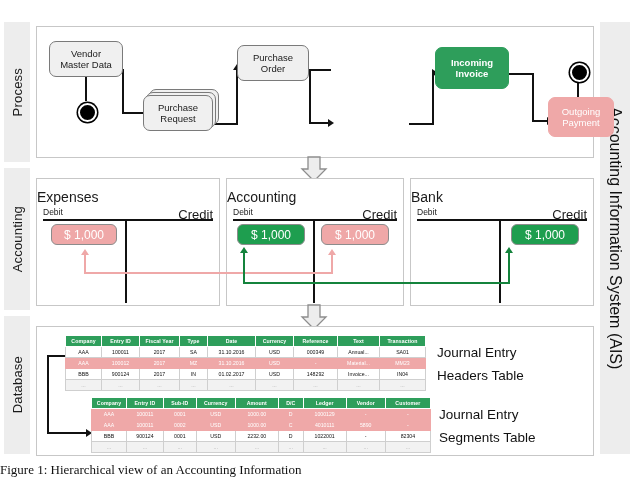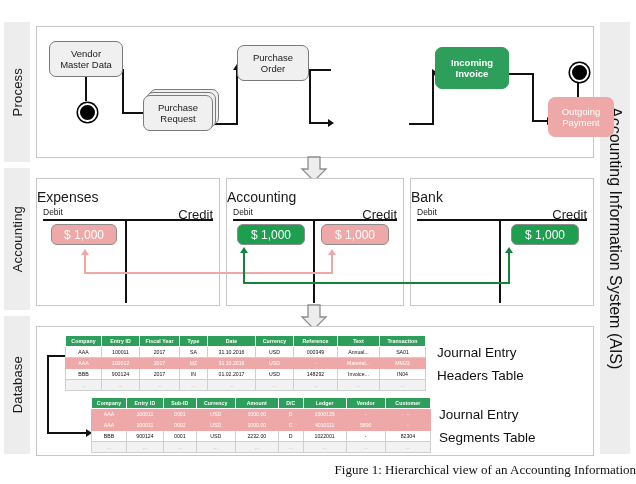--- a/index.html
+++ b/index.html
@@ -61,21 +61,21 @@
   
   table.db{position:absolute;border-collapse:collapse;table-layout:fixed;background:#fff;}
   table.db th{background:#2e9e5b;color:#fff;font-size:5.2px;font-weight:bold;padding:2px 1px;
               border:1px solid #ffffff;text-align:center;white-space:nowrap;letter-spacing:.1px;}
   table.db td{font-size:5.2px;padding:2px 1px;border:1px solid #cfcfcf;text-align:center;
               color:#111;white-space:nowrap;background:#fff;}
   table.db tr.hl td{background:#efa8a8;color:#fff;border-color:#efa8a8;}
   table.db tr.dots td{background:#f2f2f2;color:#9a9a9a;}
   .tbl-label{position:absolute;font-size:13.5px;line-height:23px;color:#111;}
 
-  .caption{position:absolute;left:0;top:462px;width:636px;text-align:right;font-size:13px;
+  .caption{position:absolute;left:0;top:462px;width:636px;text-align:left;font-size:13px;
            color:#111;font-family:"Liberation Serif",serif;}
 </style>
 </head>
 <body>
 
 <div id="root">
 
   <div class="side-label left" style="left:4px;top:22px;width:26px;height:140px;">
     <span>Process</span>
   </div>

